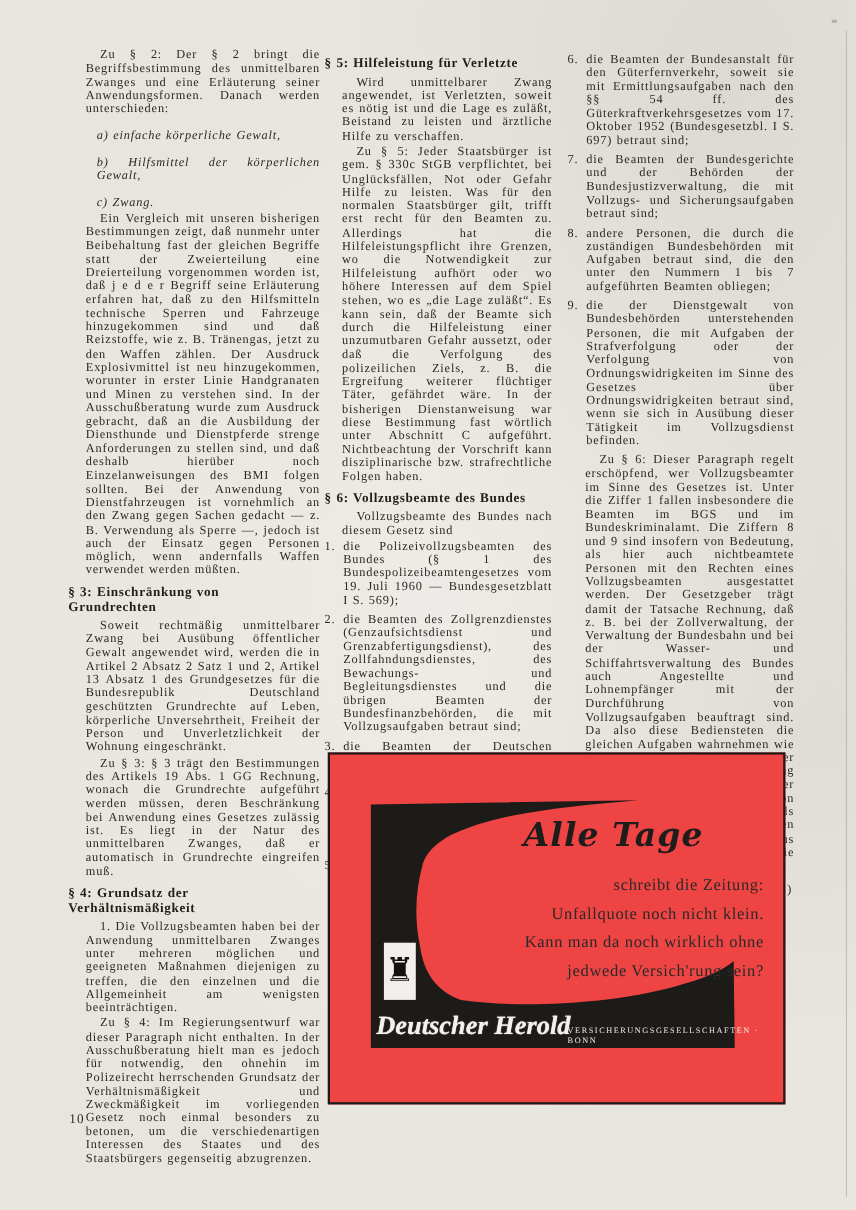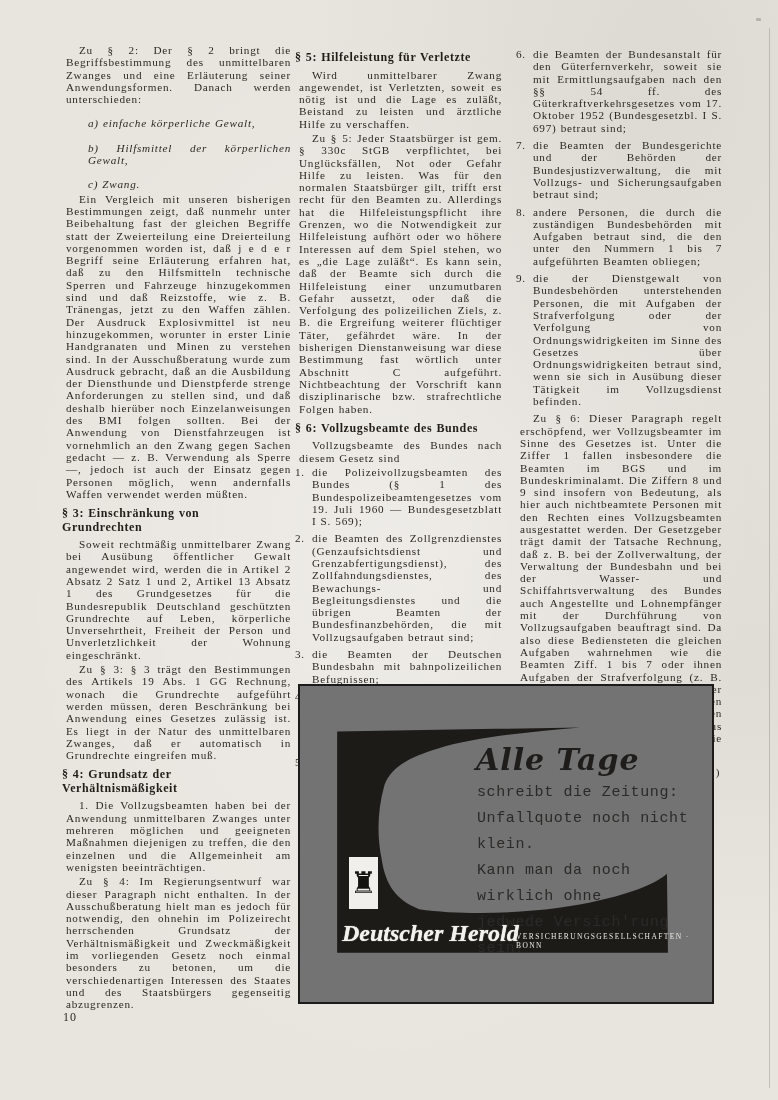--- a/index.html
+++ b/index.html
@@ -19,21 +19,21 @@
   }
   .col{
     position:absolute;top:44px;
     font-size:11.2px;line-height:12.3px;
     letter-spacing:.75px;word-spacing:.6px;
     text-align:justify;hyphens:auto;
   }
   #col1{left:62px;width:229px;}
   #col2{left:295px;width:207px;}
   #col3{left:516px;width:206px;top:48px;}
-  .para{margin:0 0 2px 4px;text-indent:13px;}
+  .para{margin:0 0 2px 16px;text-indent:13px;}
   .abc{margin:12px 0 2px 26px;padding-left:0;text-indent:-0;font-style:italic;}
   .sec-head{
     font-size:12px;font-weight:bold;
     margin:7px 0 4px 0;line-height:13.5px;letter-spacing:.6px;
     white-space:pre-line;color:#221d18;
   }
   .num-item{display:flex;margin:0 0 5px 0;}
   .num-item .num{width:17px;flex:0 0 17px;}
   .num-item .itxt{flex:1;text-align:justify;}
   .fortsetzung{
@@ -48,32 +48,32 @@
     position:absolute;left:769px;top:28px;width:1px;height:1060px;
     background:#a19d96;opacity:.55;
   }
   .edge-dot{
     position:absolute;left:756px;top:18px;width:5px;height:3px;
     background:#8d8981;opacity:.5;border-radius:1px;
   }
   
   .ad{
     position:absolute;left:298px;top:684px;width:416px;height:320px;
-    background:#737373;border:2px solid #1c1b19;box-sizing:border-box;
+    background:#ef4444;border:2px solid #1c1b19;box-sizing:border-box;
   }
   .ad-swoosh{position:absolute;left:0;top:0;width:100%;height:100%;}
   .ad-headline{
     position:absolute;left:176px;top:56px;
     font-family:"DejaVu Serif",serif;font-style:italic;font-weight:bold;
     font-size:30px;color:#1e1d1b;letter-spacing:1px;
   }
   .ad-lines{
-    position:absolute;left:177px;top:94px;
-    font-family:Liberation Mono, monospace;
-    font-size:15px;line-height:26px;color:#2b2a28;letter-spacing:.6px;
+    position:absolute;left:177px;top:106px;
+    font-family:Liberation Serif, serif;
+    font-size:15px;line-height:26px;color:#2b2a28;letter-spacing:.6px;text-align:right;
   }
   .ad-logo{
     position:absolute;left:50px;top:172px;width:27px;height:50px;
     background:#f0efeb;display:flex;align-items:center;justify-content:center;
     box-shadow:0 0 0 1px #f0efeb;
   }
   .ad-logo .rook{
     font-family:"DejaVu Sans",sans-serif;font-size:30px;line-height:30px;
     color:#14130f;
   }

